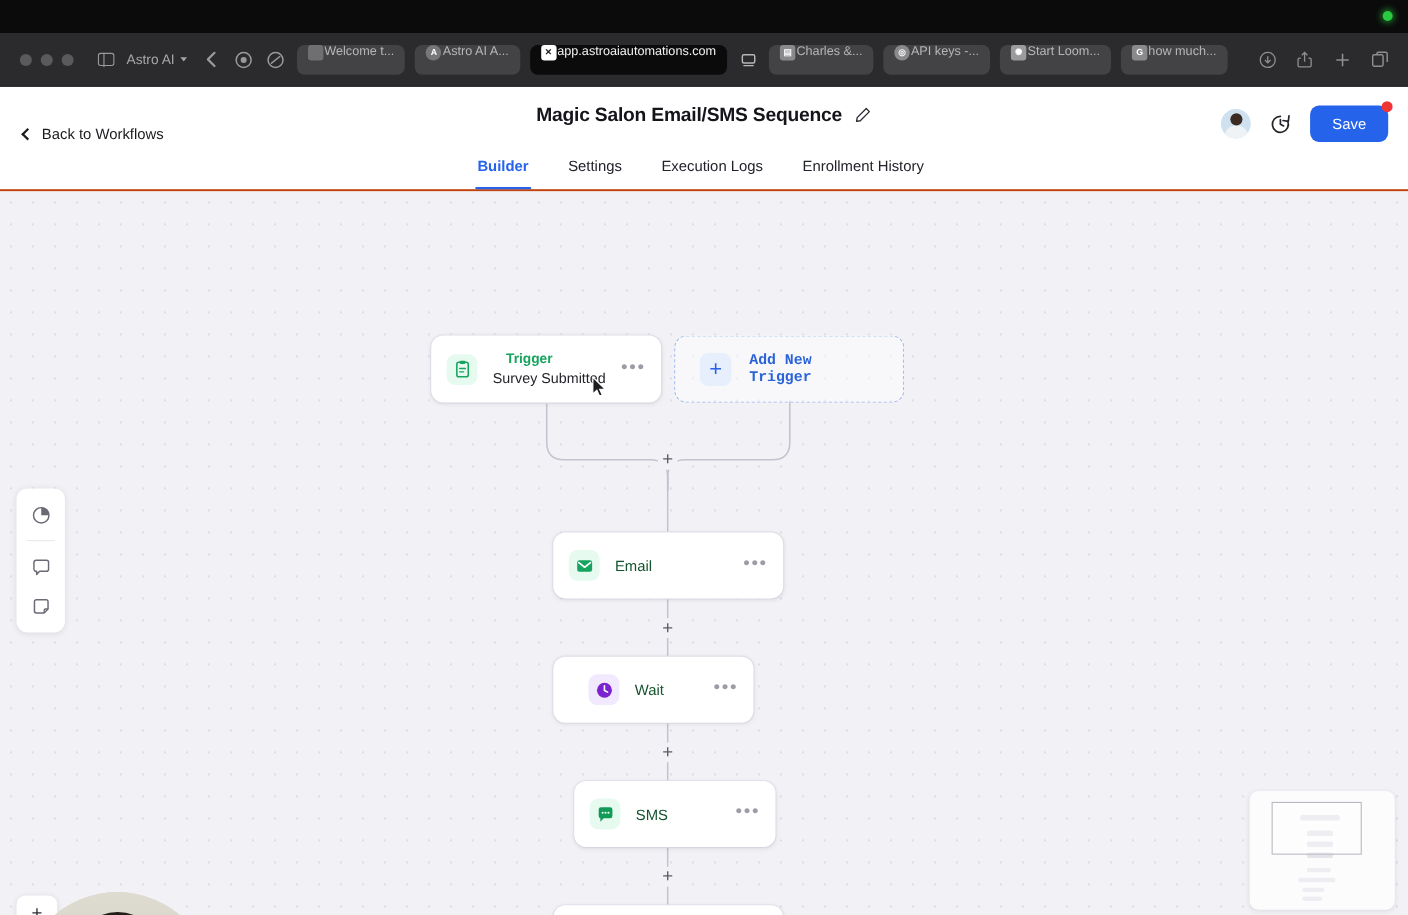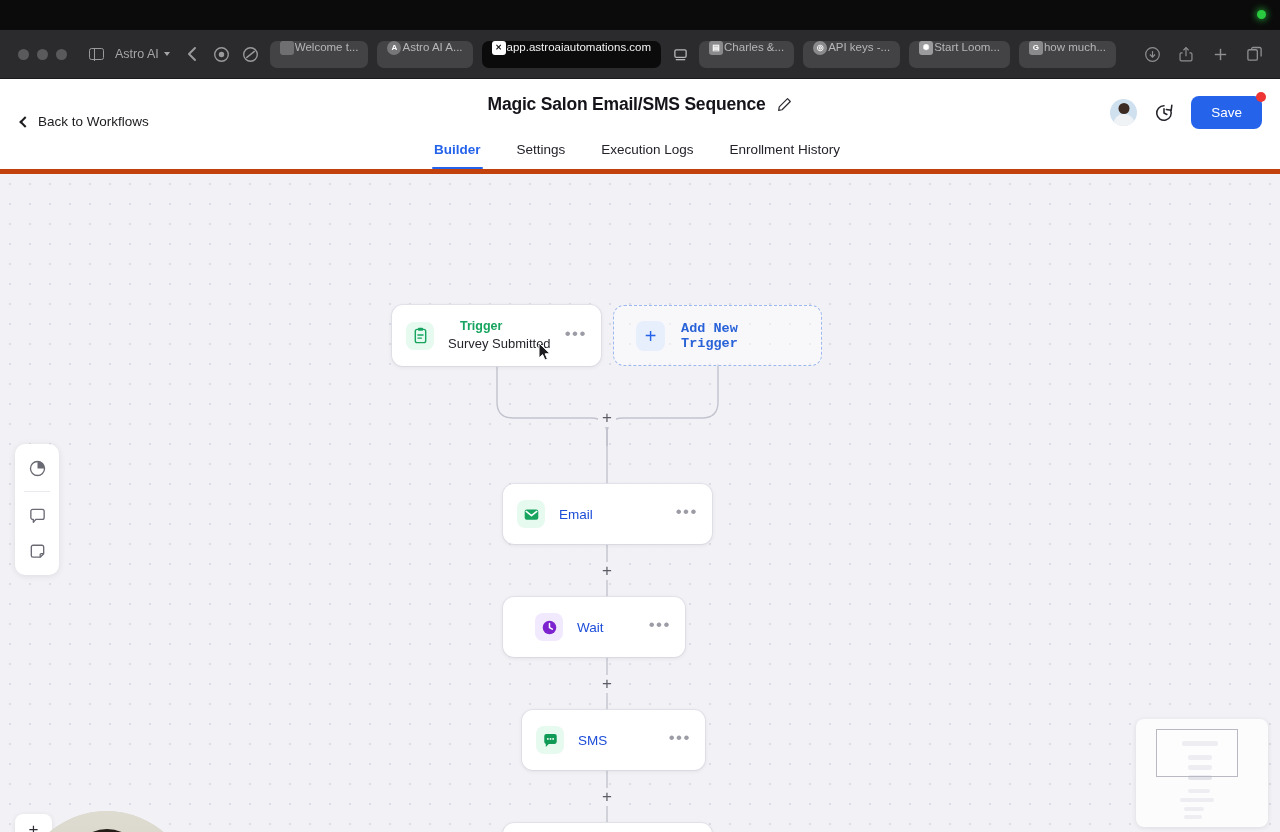--- a/index.html
+++ b/index.html
@@ -88,21 +88,21 @@
     background: #2563eb; color: #fff; font-size: 13.5px; font-weight: 400;
     border: none; border-radius: 8px; padding: 9px 20px; cursor: pointer; position: relative;
   }
   .save-badge {
     position: absolute; top: -4px; right: -4px; width: 10px; height: 10px;
     border-radius: 50%; background: #ef3434;
   }
 
   
   .tabbar {
-    height: 45px; background: #fff; border-bottom: 5px solid #c2410c;
+    height: 45px; background: #fff; border-bottom: 2px solid #c2410c;
     display: flex; align-items: center; padding: 0 18px; position: relative;
   }
   .tabs { display: flex; gap: 0; margin-left: 398px; height: 100%; align-items: center; }
   .tab-item {
     font-size: 13.5px; color: #22222a; padding: 0 18px; height: 100%;
     display: flex; align-items: center; cursor: pointer; position: relative; white-space: nowrap;
   }
   .tab-item.sel { color: #2563eb; font-weight: 600; }
   .tab-item.sel::after {
     content: ""; position: absolute; left: 16px; right: 16px; bottom: 0;
@@ -158,21 +158,21 @@
   }
   .node-ico {
     width: 28px; height: 28px; border-radius: 8px; flex: none;
     display: flex; align-items: center; justify-content: center; margin-right: 14px;
   }
   .ico-green { background: #e7faf0; }
   .ico-purple { background: #f1e9fd; }
   .node-txt { flex: 1; min-width: 0; }
   .node-title { font-size: 12.5px; font-weight: 700; color: #16a45f; line-height: 1.35; margin-left: 12px; }
   .node-sub { font-size: 13px; color: #24242c; line-height: 1.35; }
-  .node-label { font-size: 13.5px; color: #1d4ed8; }
+  .node-label { font-size: 13.5px; color: #14532d; }
   .dots { color: #9c9ca6; font-size: 17px; letter-spacing: 1.5px; line-height: 1; padding-bottom: 5px; cursor: pointer; }
 
   .add-trigger {
     position: absolute; border: 1.6px dashed #9db8f0; border-radius: 11px;
     background: rgba(255,255,255,.45); display: flex; align-items: center; padding: 0 22px; cursor: pointer;
   }
   .add-plus-box {
     width: 30px; height: 30px; border-radius: 8px; background: #e7effd;
     display: flex; align-items: center; justify-content: center; margin-right: 16px;
     color: #2563eb; font-size: 20px; line-height: 1;

